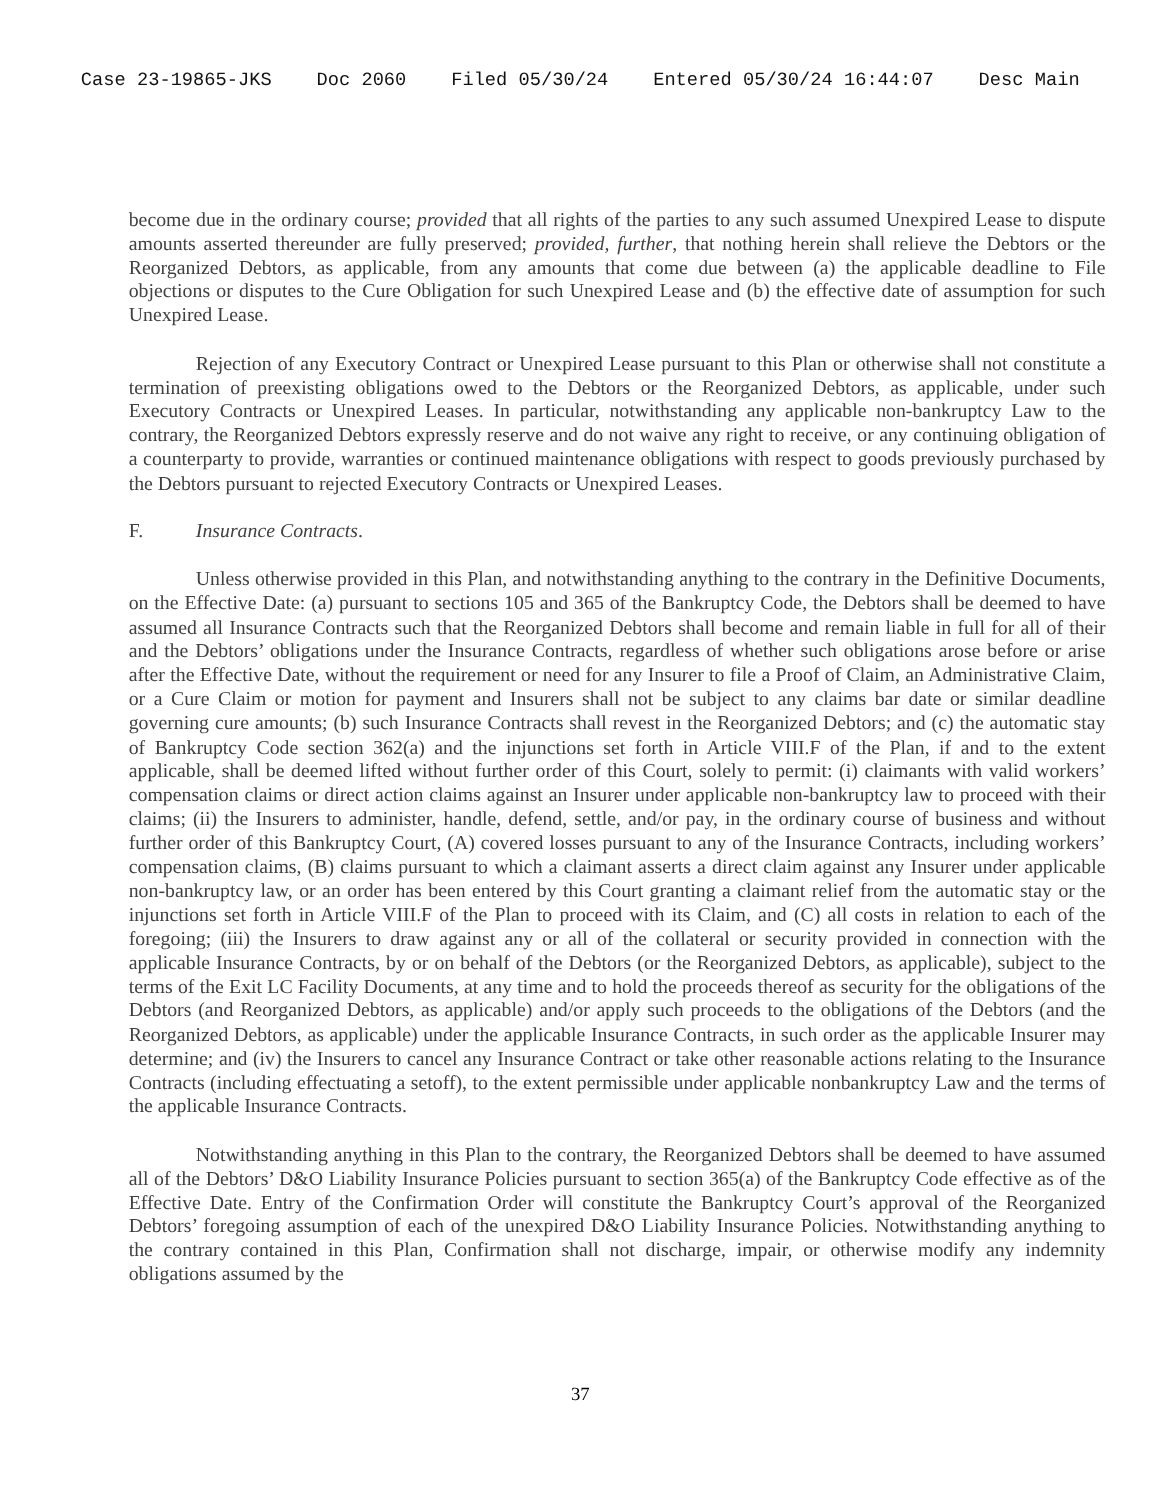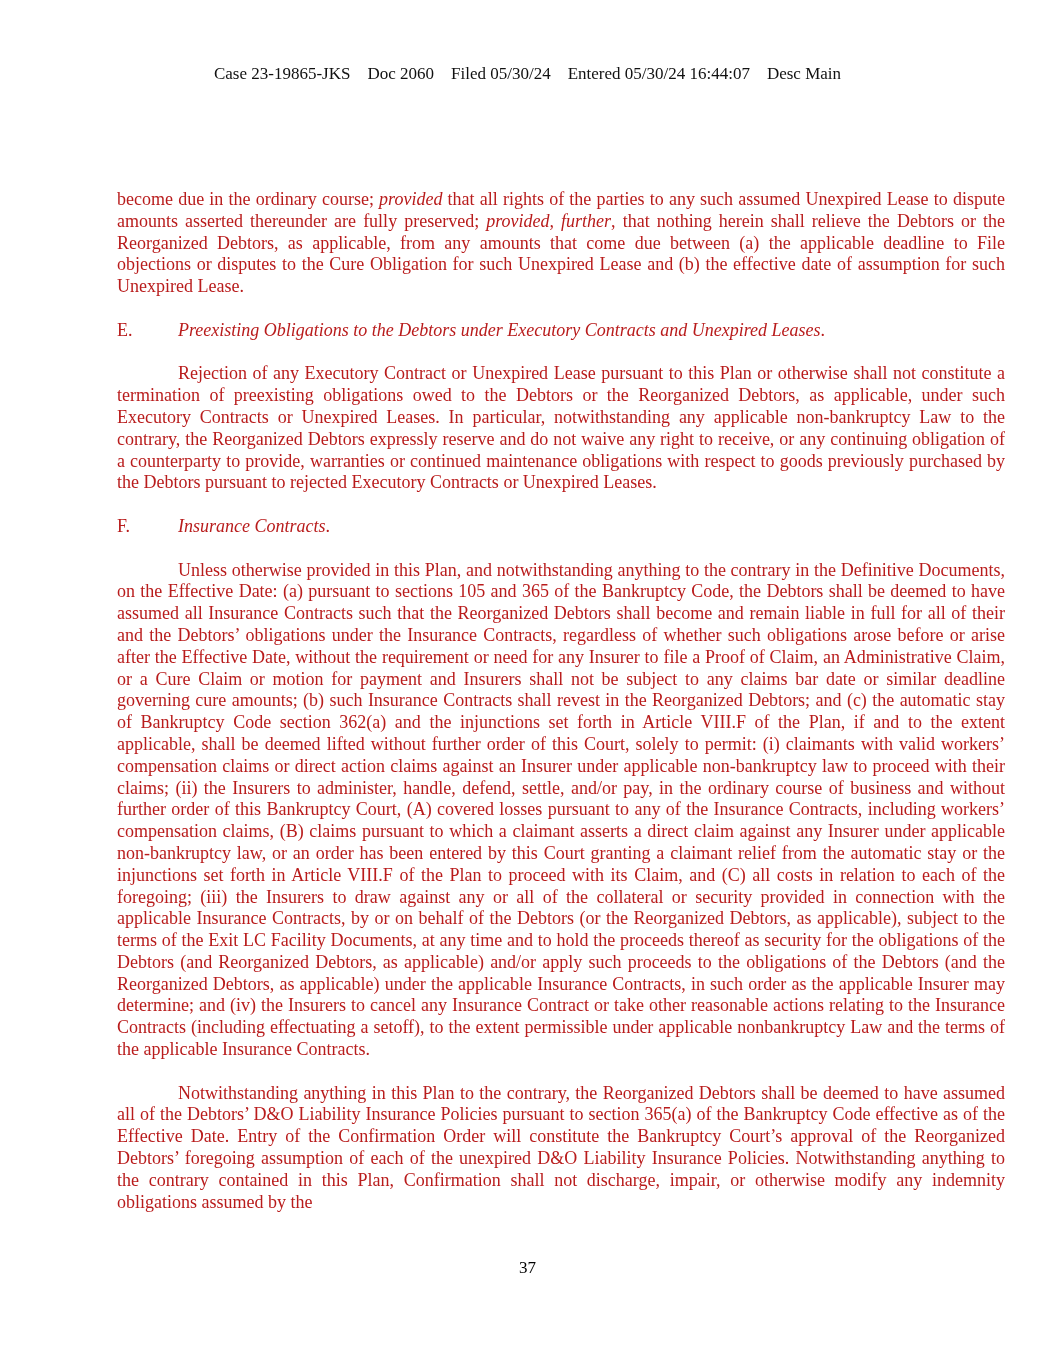--- a/index.html
+++ b/index.html
@@ -9,34 +9,34 @@
     width: 1055px;
     height: 1365px;
     margin: 0 auto;
     background: #ffffff;
     color: #000000;
     overflow: hidden;
   }
   .stamp {
     padding-top: 21px;
     text-align: center;
-    font-family: Liberation Serif, serif;
+    font-family: Liberation Mono, monospace;
     font-size: 17px;
     line-height: 21px;
     white-space: pre;
     color: #111111;
   }
   .content {
     margin-top: 63px;
     padding: 0 50px 0 117px;
     font-family: "Liberation Serif", serif;
     font-size: 18px;
     line-height: 21.8px;
     text-align: justify;
-    color: #b91c1c;
+    color: #404040;
   }
   .para {
     margin-bottom: 21.8px;
     text-indent: 61px;
   }
   .para.no-indent { text-indent: 0; }
   .heading {
     margin-bottom: 21.8px;
     text-align: left;
   }
@@ -61,21 +61,20 @@
 <div class="page">
 
   <header class="stamp">
     <div class="stamp-line">Case 23-19865-JKS    Doc 2060    Filed 05/30/24    Entered 05/30/24 16:44:07    Desc Main</div>
   </header>
 
   <main class="content">
 
     <p class="para no-indent"><span>become due in the ordinary course; </span><span style="font-style: italic;">provided</span><span> that all rights of the parties to any such assumed Unexpired Lease to dispute amounts asserted thereunder are fully preserved; </span><span style="font-style: italic;">provided, further</span><span>, that nothing herein shall relieve the Debtors or the Reorganized Debtors, as applicable, from any amounts that come due between (a) the applicable deadline to File objections or disputes to the Cure Obligation for such Unexpired Lease and (b) the effective date of assumption for such Unexpired Lease.</span></p>
 
-    <p class="heading"><span class="h-label">E.</span><span class="h-text"><span style="font-style: italic;">Preexisting Obligations to the Debtors under Executory Contracts and Unexpired Leases</span><span>.</span></span></p>
 
     <p class="para">Rejection of any Executory Contract or Unexpired Lease pursuant to this Plan or otherwise shall not constitute a termination of preexisting obligations owed to the Debtors or the Reorganized Debtors, as applicable, under such Executory Contracts or Unexpired Leases.  In particular, notwithstanding any applicable non-bankruptcy Law to the contrary, the Reorganized Debtors expressly reserve and do not waive any right to receive, or any continuing obligation of a counterparty to provide, warranties or continued maintenance obligations with respect to goods previously purchased by the Debtors pursuant to rejected Executory Contracts or Unexpired Leases.</p>
 
     <p class="heading"><span class="h-label">F.</span><span class="h-text"><span style="font-style: italic;">Insurance Contracts</span><span>.</span></span></p>
 
     <p class="para">Unless otherwise provided in this Plan, and notwithstanding anything to the contrary in the Definitive Documents, on the Effective Date: (a) pursuant to sections 105 and 365 of the Bankruptcy Code, the Debtors shall be deemed to have assumed all Insurance Contracts such that the Reorganized Debtors shall become and remain liable in full for all of their and the Debtors’ obligations under the Insurance Contracts, regardless of whether such obligations arose before or arise after the Effective Date, without the requirement or need for any Insurer to file a Proof of Claim, an Administrative Claim, or a Cure Claim or motion for payment and Insurers shall not be subject to any claims bar date or similar deadline governing cure amounts; (b) such Insurance Contracts shall revest in the Reorganized Debtors; and (c) the automatic stay of Bankruptcy Code section 362(a) and the injunctions set forth in Article VIII.F of the Plan, if and to the extent applicable, shall be deemed lifted without further order of this Court, solely to permit: (i) claimants with valid workers’ compensation claims or direct action claims against an Insurer under applicable non-bankruptcy law to proceed with their claims; (ii) the Insurers to administer, handle, defend, settle, and/or pay, in the ordinary course of business and without further order of this Bankruptcy Court, (A) covered losses pursuant to any of the Insurance Contracts, including workers’ compensation claims, (B) claims pursuant to which a claimant asserts a direct claim against any Insurer under applicable non-bankruptcy law, or an order has been entered by this Court granting a claimant relief from the automatic stay or the injunctions set forth in Article VIII.F of the Plan to proceed with its Claim, and (C) all costs in relation to each of the foregoing; (iii) the Insurers to draw against any or all of the collateral or security provided in connection with the applicable Insurance Contracts, by or on behalf of the Debtors (or the Reorganized Debtors, as applicable), subject to the terms of the Exit LC Facility Documents, at any time and to hold the proceeds thereof as security for the obligations of the Debtors (and Reorganized Debtors, as applicable) and/or apply such proceeds to the obligations of the Debtors (and the Reorganized Debtors, as applicable) under the applicable Insurance Contracts, in such order as the applicable Insurer may determine; and (iv) the Insurers to cancel any Insurance Contract or take other reasonable actions relating to the Insurance Contracts (including effectuating a setoff), to the extent permissible under applicable nonbankruptcy Law and the terms of the applicable Insurance Contracts.</p>
 
     <p class="para">Notwithstanding anything in this Plan to the contrary, the Reorganized Debtors shall be deemed to have assumed all of the Debtors’ D&amp;O Liability Insurance Policies pursuant to section 365(a) of the Bankruptcy Code effective as of the Effective Date.  Entry of the Confirmation Order will constitute the Bankruptcy Court’s approval of the Reorganized Debtors’ foregoing assumption of each of the unexpired D&amp;O Liability Insurance Policies.  Notwithstanding anything to the contrary contained in this Plan, Confirmation shall not discharge, impair, or otherwise modify any indemnity obligations assumed by the</p>
 
   </main>

